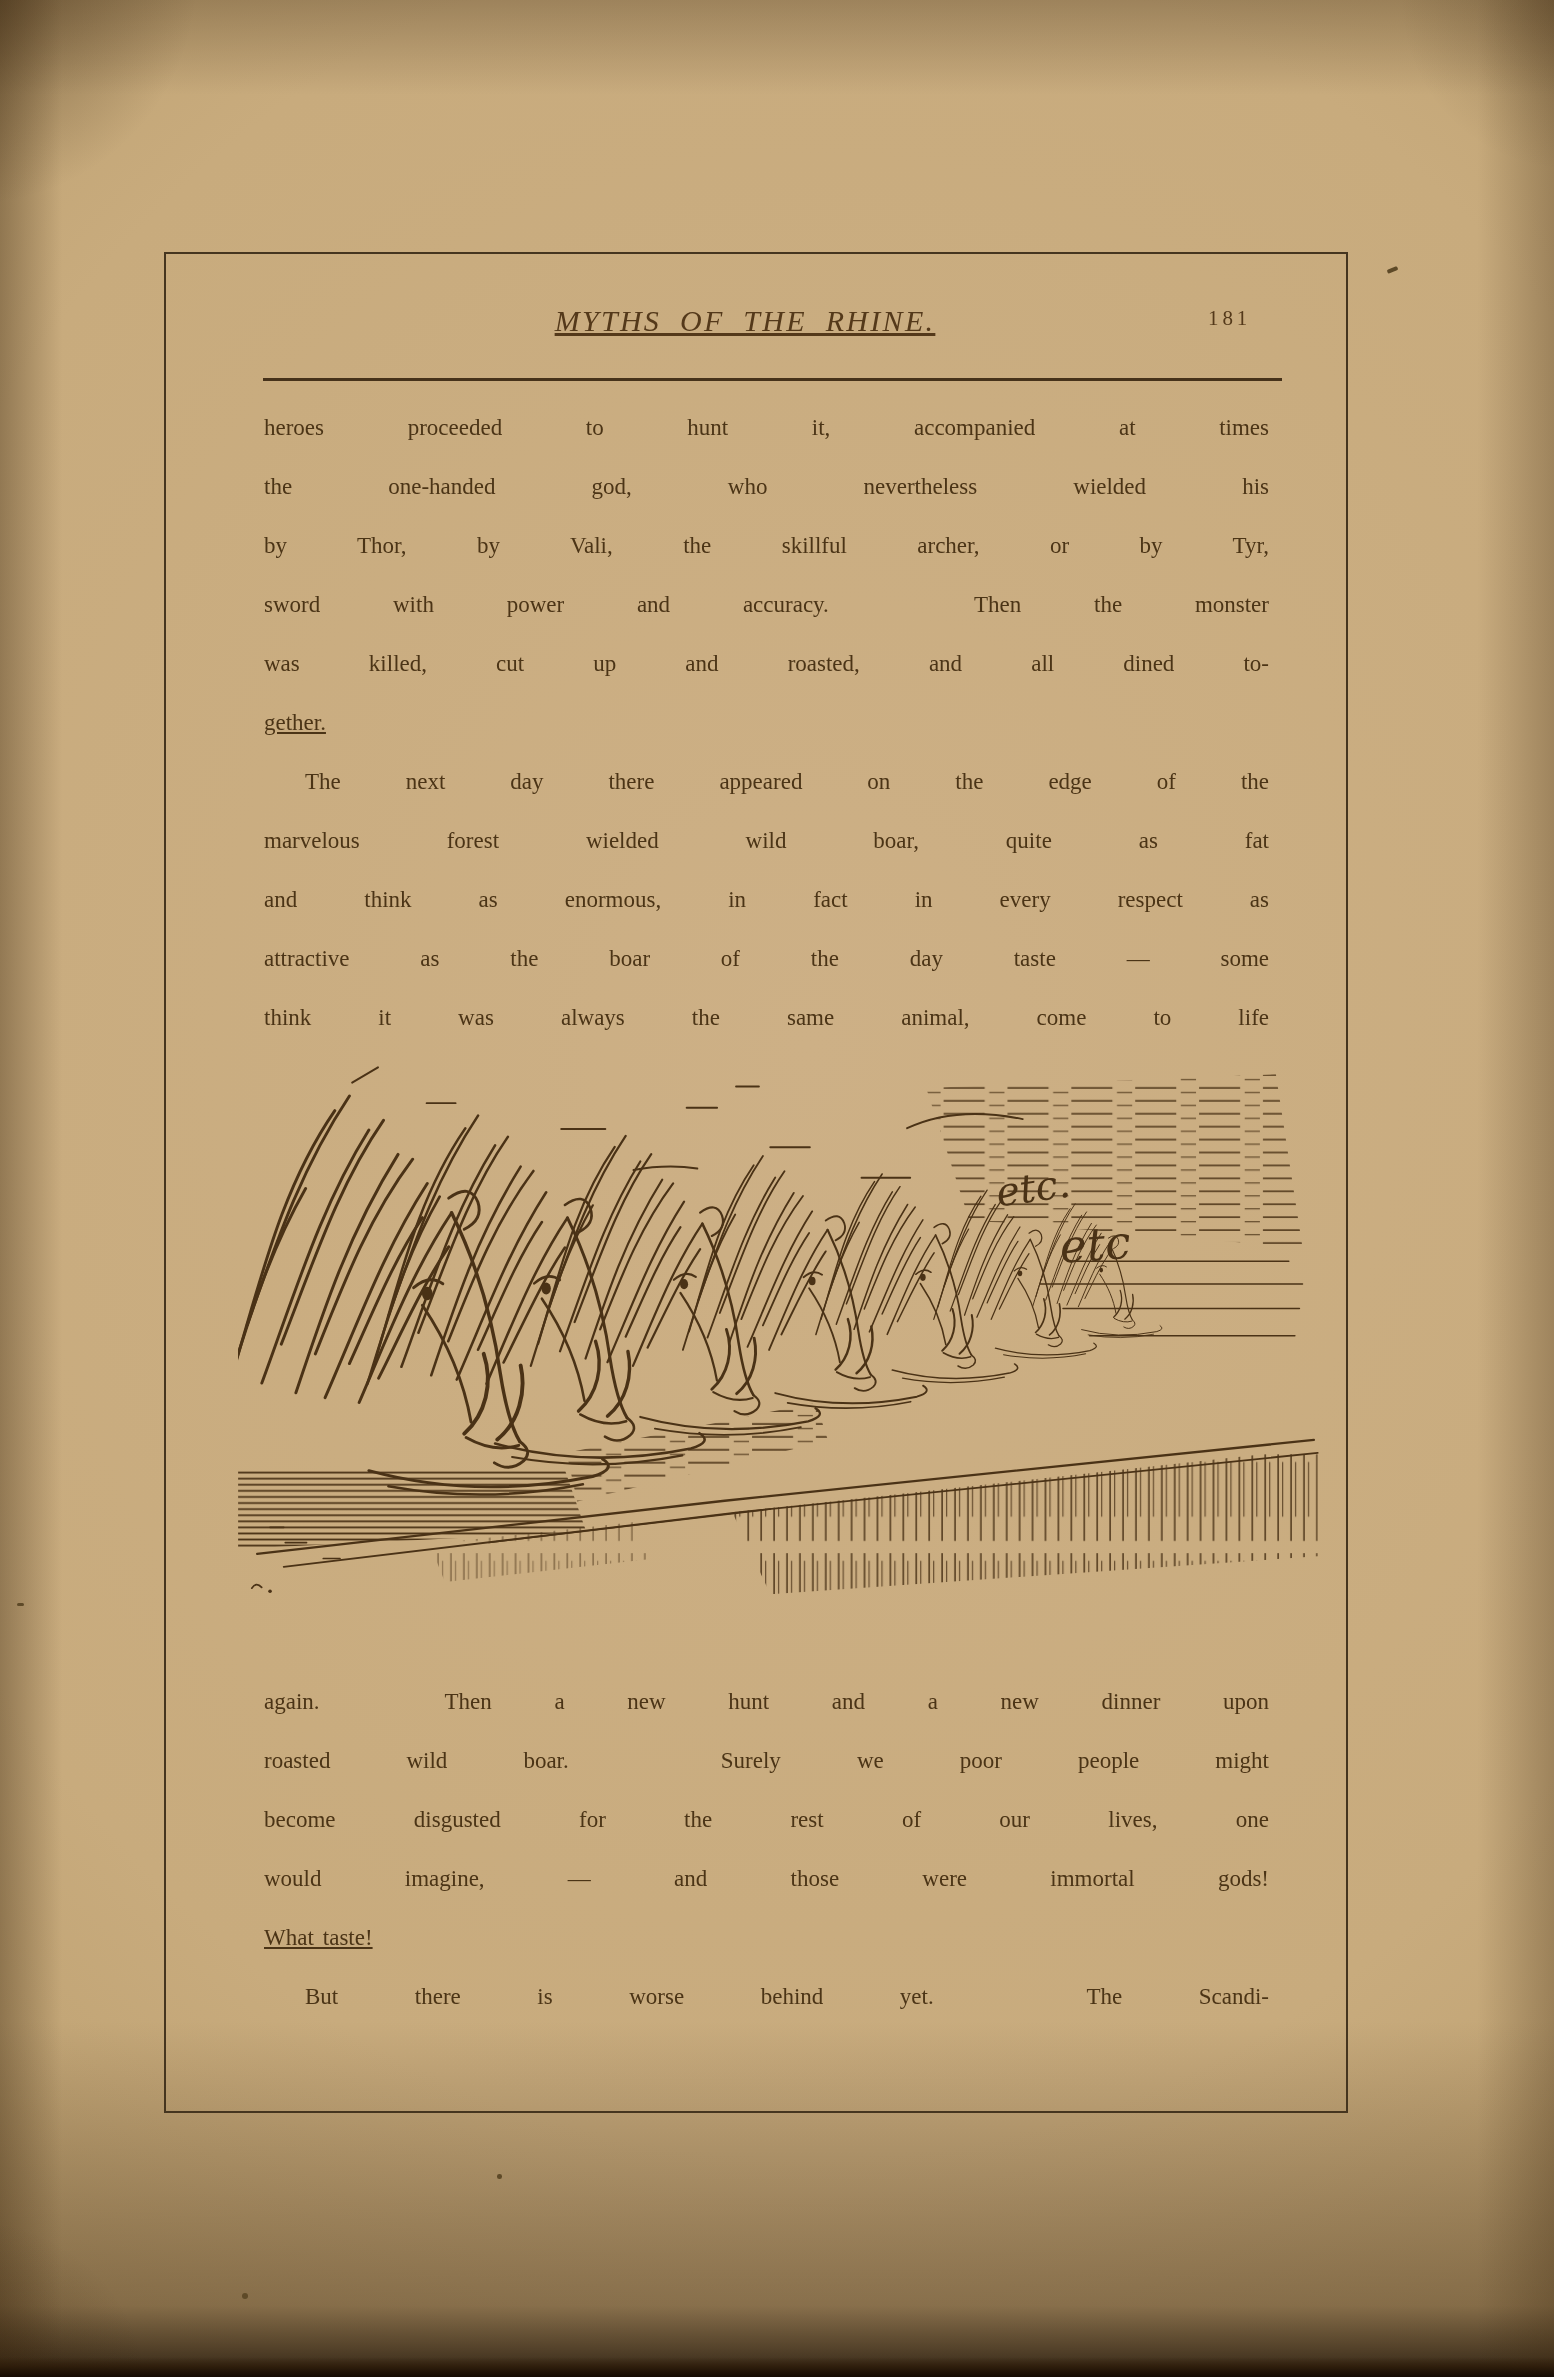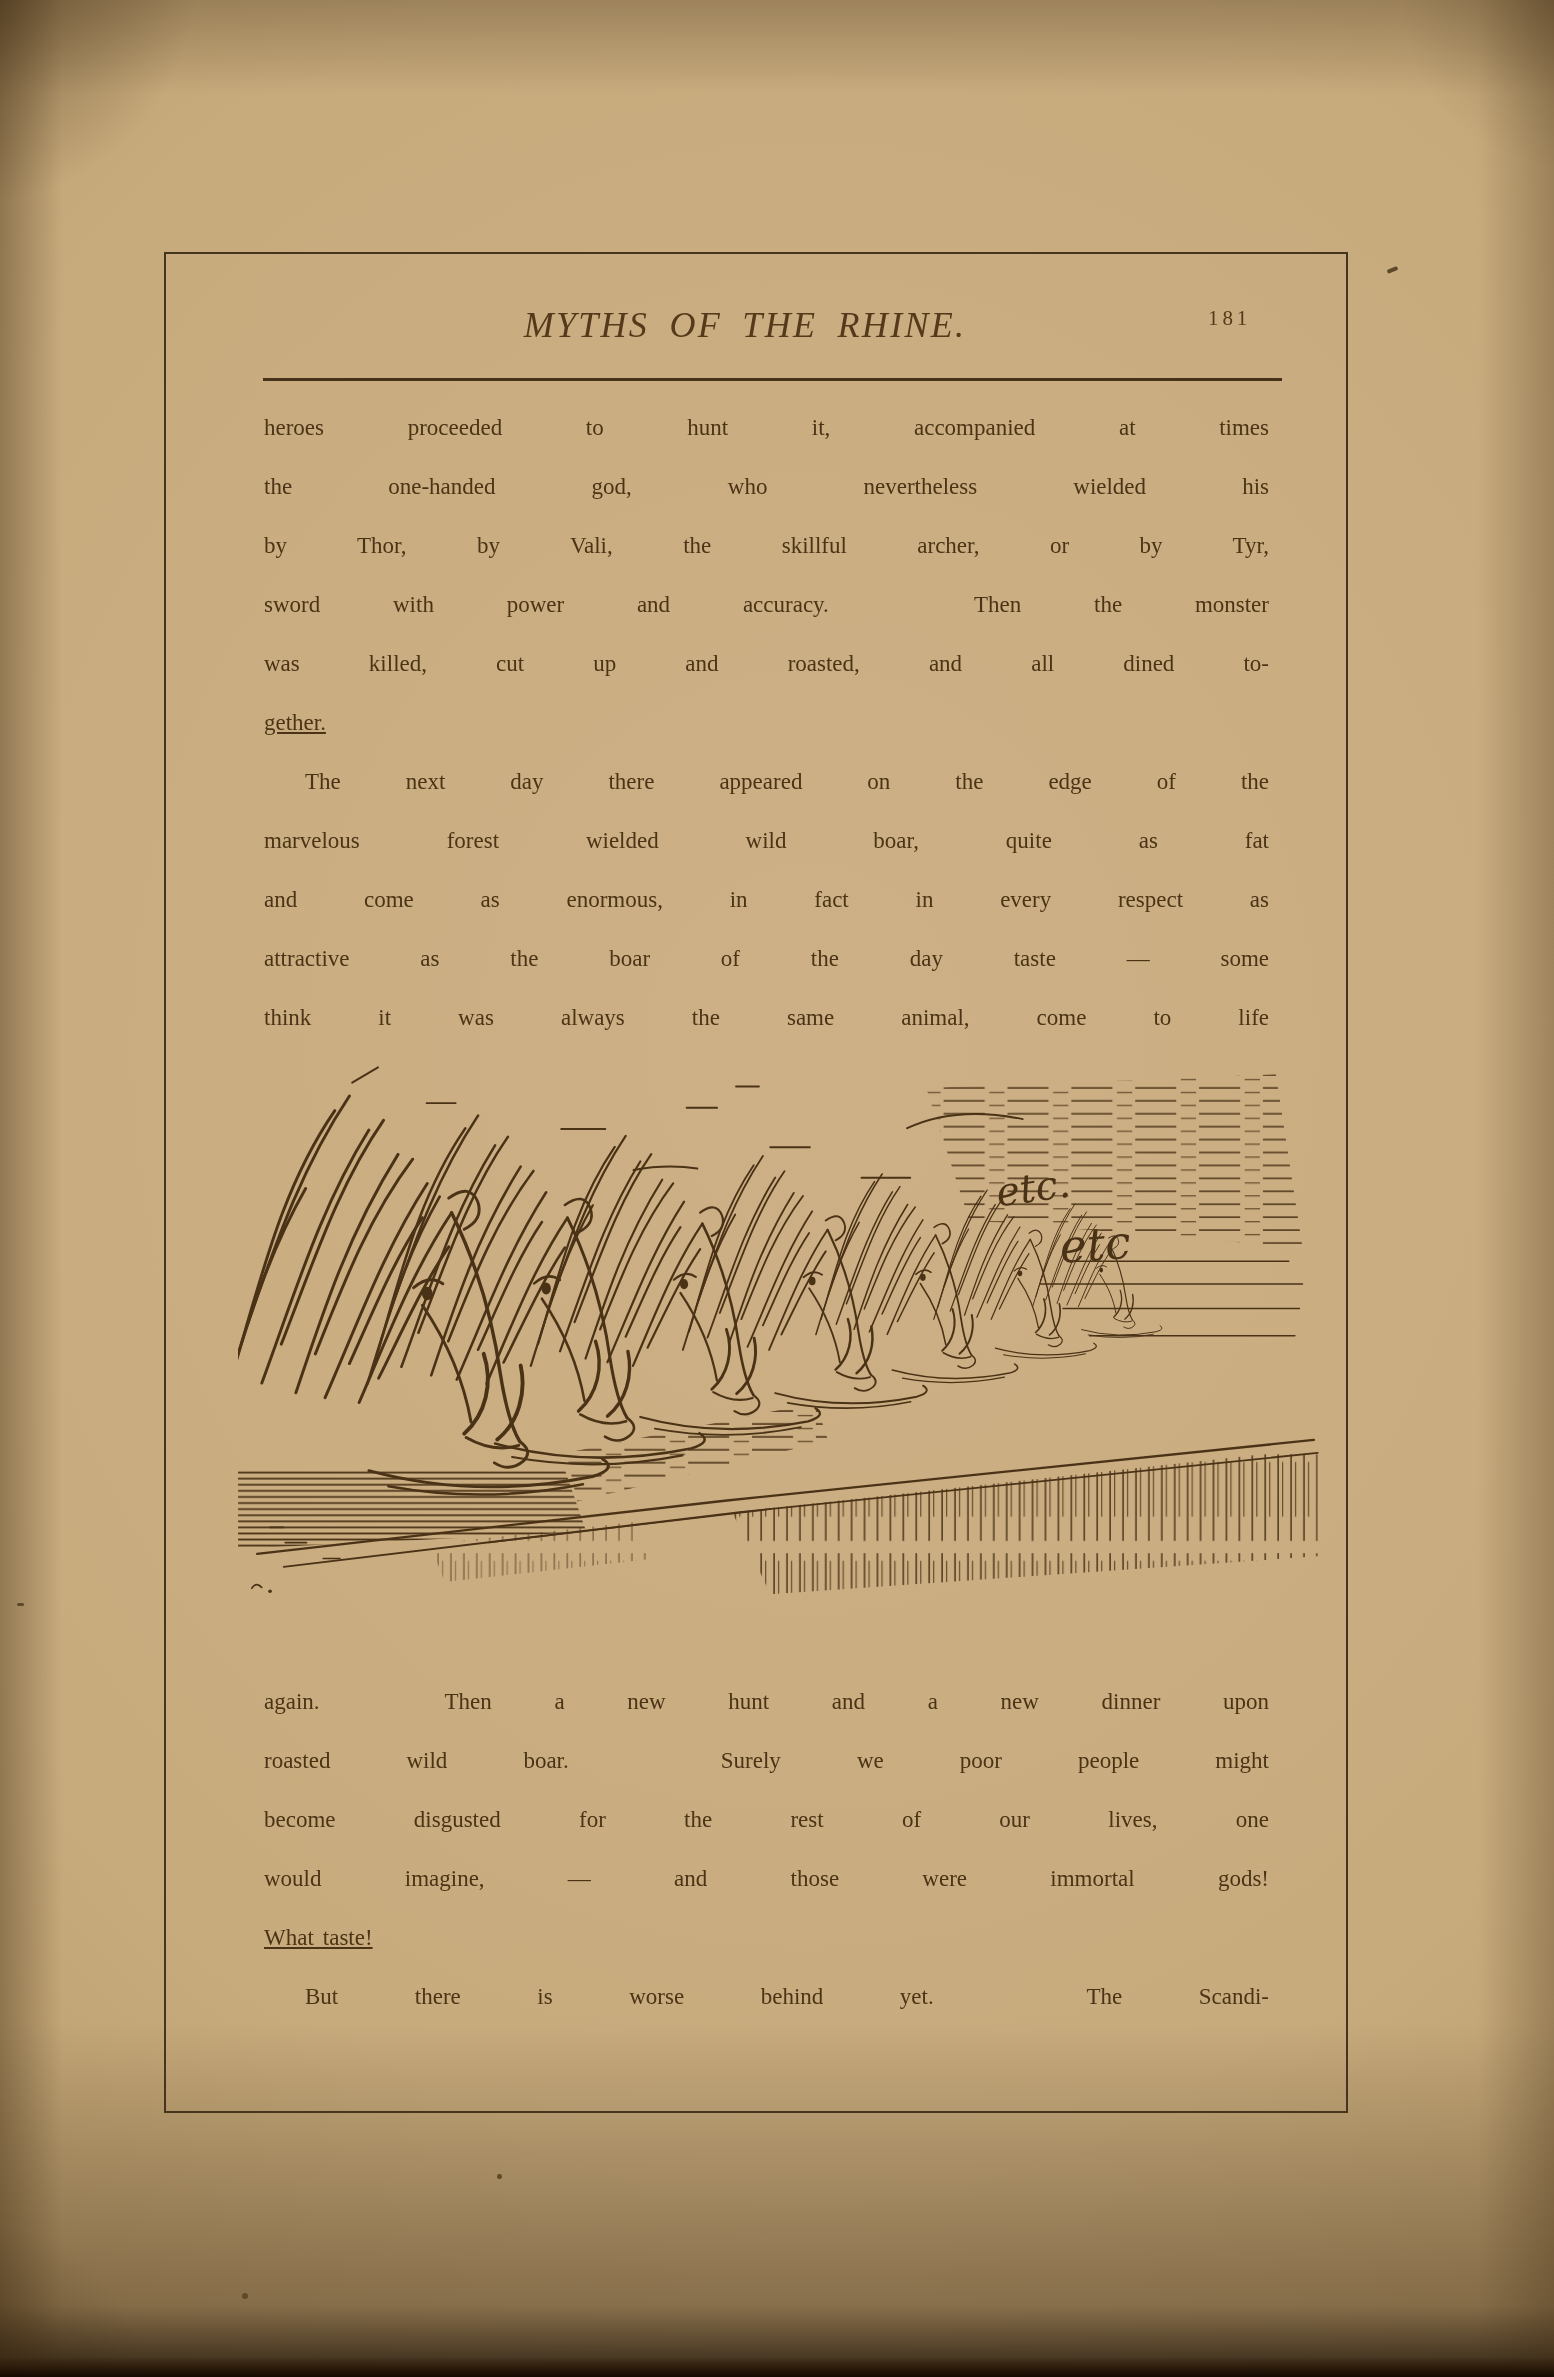--- a/index.html
+++ b/index.html
@@ -19,22 +19,23 @@
     background:linear-gradient(to bottom, rgba(43,26,8,0), rgba(43,26,8,.75) 45%, #150b03 100%);
   }
   .page-frame {
     position:absolute; left:164px; top:252px; width:1184px; height:1861px;
     border:2.3px solid #45351f; box-sizing:border-box;
   }
   .running-head { position:absolute; left:98px; top:50px; width:1008px; height:44px; }
   .head-title {
     position:absolute; left:0; right:0; top:0; text-align:center;
     transform:translateX(-23px);
-    font-style:italic; font-size:36px; letter-spacing:2.3px; word-spacing:9px;
+    font-style:italic; font-size:30px; letter-spacing:2.3px; word-spacing:9px;
     color:#54391a;
+    text-decoration:underline;
   }
   .head-page {
     position:absolute; right:21px; top:1.5px;
     font-size:21px; letter-spacing:3.8px; color:#54391a;
   }
   .header-rule { position:absolute; left:97px; top:124px; width:1019px; height:3px; background:#46321a; }
   .text-block { position:absolute; left:98px; width:1005px; color:#4b3416; }
   .block-upper { top:144px; }
   .block-lower { top:1418px; }
   .line {
@@ -62,21 +63,21 @@
 
     <div class="text-block block-upper">
       <div class="line">heroes proceeded to hunt it, accompanied at times</div>
       <div class="line">the one-handed god, who nevertheless wielded his</div>
       <div class="line">by Thor, by Vali, the skillful archer, or by Tyr,</div>
       <div class="line">sword with power and accuracy.&nbsp; Then the monster</div>
       <div class="line">was killed, cut up and roasted, and all dined to-</div>
       <div class="line flush">gether.</div>
       <div class="line indent">The next day there appeared on the edge of the</div>
       <div class="line">marvelous forest wielded wild boar, quite as fat</div>
-      <div class="line">and come as enormous, in fact in every respect as</div>
+      <div class="line">and think as enormous, in fact in every respect as</div>
       <div class="line">attractive as the boar of the day taste — some</div>
       <div class="line">think it was always the same animal, come to life</div>
     </div>
 
     <svg class="illustration" width="1095" height="574" viewBox="0 0 1440 755" aria-label="Row of bristly wild boar heads lying on serving platters, receding into the distance">
       <defs>
         <pattern id="vh" width="17" height="130" patternUnits="userSpaceOnUse">
           <path d="M8 4 V118" stroke="#4a3216" stroke-width="2" fill="none"></path>
           <path d="M14 14 V86" stroke="#4a3216" stroke-width="1.3" fill="none"></path>
         </pattern>

